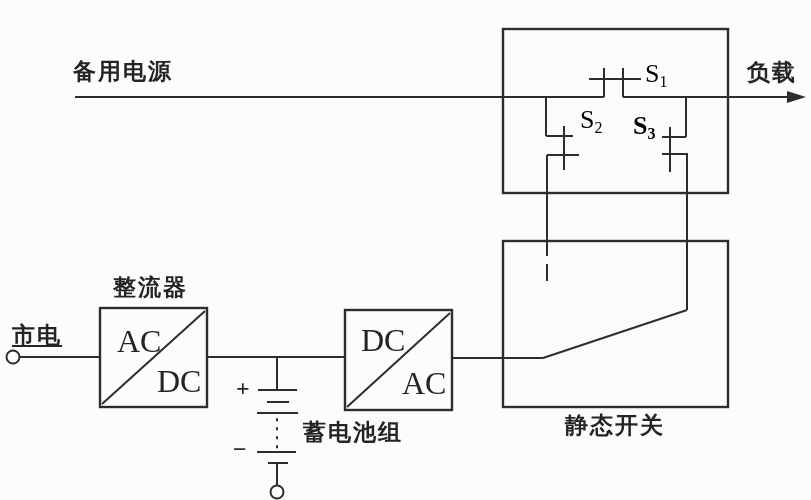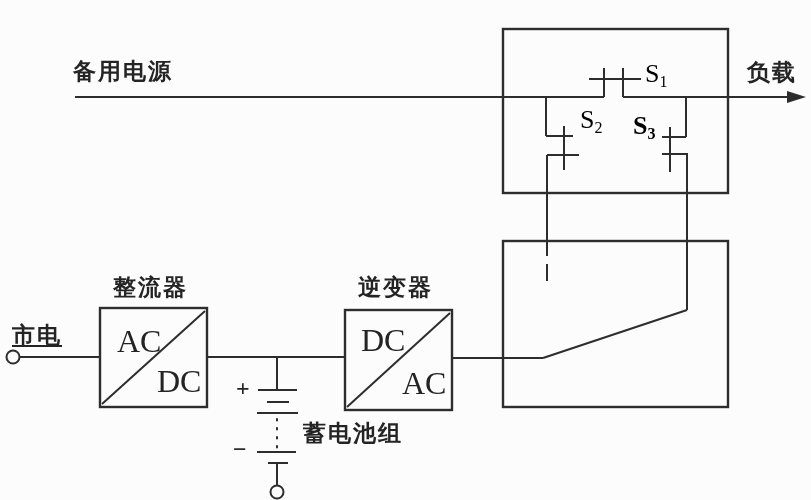--- a/index.html
+++ b/index.html
@@ -139,34 +139,34 @@
   </div>
 
   <div class="s-label" style="left:580px;top:105px;">
     <span>S</span><sub>2</sub>
   </div>
 
   <div class="s-label" style="left:633px;top:111px;font-weight:bold;">
     <span>S</span><sub>3</sub>
   </div>
 
+  <div class="lbl" style="left:565px;top:413px;">静态开关</div>
 
   <div class="lbl" style="left:12px;top:323px;text-decoration:underline;">市电</div>
 
   <div class="lbl" style="left:113px;top:275px;">整流器</div>
 
   <div class="lbl latin" style="left:117px;top:323px;">AC</div>
 
   <div class="lbl latin" style="left:157px;top:363px;">DC</div>
 
-  <div class="lbl" style="left:358px;top:275px;">逆变器</div>
 
   <div class="lbl latin" style="left:361px;top:322px;">DC</div>
 
   <div class="lbl latin" style="left:402px;top:365px;">AC</div>
 
   <div class="sign" style="left:236px;top:375px;">+</div>
 
   <div class="sign" style="left:233px;top:436px;">−</div>
 
-  <div class="lbl" style="left:303px;top:421px;">蓄电池组</div>
+  <div class="lbl" style="left:303px;top:421px;font-family:Liberation Mono, monospace;">蓄电池组</div>
 
 </div>
 
 </body></html>

